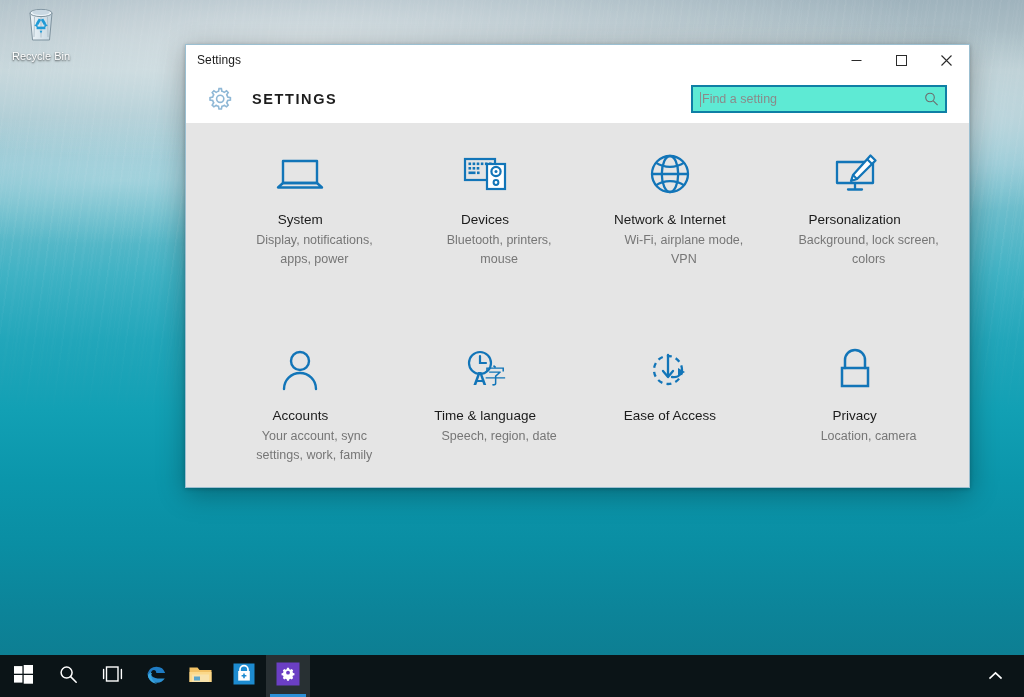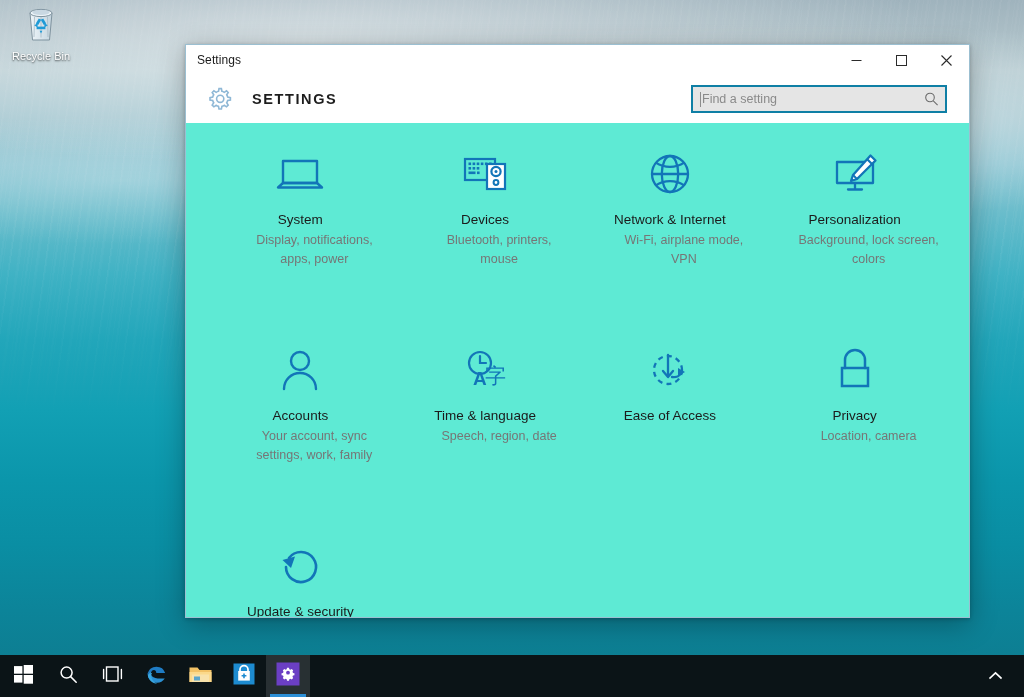--- a/index.html
+++ b/index.html
@@ -59,21 +59,21 @@
     text-shadow: 0 1px 2px rgba(0,0,0,.75);
     line-height: 13px;
   }
   #recycle-bin .bin-glyph { display: block; margin: 0 auto 3px; }
   #recycle-bin .bin-label { display: inline-block; padding: 0 2px; }
 
   
   #settings-window {
     position: absolute;
     left: 185px; top: 44px;
-    width: 785px; height: 574px;
+    width: 785px; height: 444px;
     background: #ffffff;
     border: 1px solid #9bbfd1;
     box-shadow: 0 6px 26px rgba(0,0,0,.30), 0 1px 4px rgba(0,0,0,.22);
     display: flex;
     flex-direction: column;
   }
 
   .titlebar {
     height: 30px;
     flex: 0 0 30px;
@@ -110,21 +110,21 @@
     font-weight: bold;
     color: #1d1d1d;
     letter-spacing: 1.6px;
     margin-left: 18px;
     flex: 1;
   }
   .search-box {
     position: relative;
     width: 256px; height: 28px;
     border: 2px solid #0f7fa5;
-    background: #e5e5e5;
+    background: #5eead4;
     display: flex;
     align-items: center;
   }
   .search-caret {
     width: 1px; height: 15px; background: #8d8d8d;
     margin-left: 7px; flex: 0 0 1px;
   }
   .search-input {
     border: 0; outline: 0;
     font-family: "Liberation Sans", sans-serif;
@@ -138,21 +138,21 @@
   .search-input::placeholder { color: #8a8a8a; opacity: 1; }
   .search-icon-wrap {
     position: absolute; right: 6px; top: 50%;
     transform: translateY(-50%);
     display: flex;
   }
 
   
   .content {
     flex: 1;
-    background: #5eead4;
+    background: #e5e5e5;
     padding: 14px 0 0 0;
     overflow: hidden;
   }
   .tile-grid {
     display: grid;
     grid-template-columns: repeat(4, 1fr);
     row-gap: 14px;
     padding: 0 22px;
   }
   .tile {

